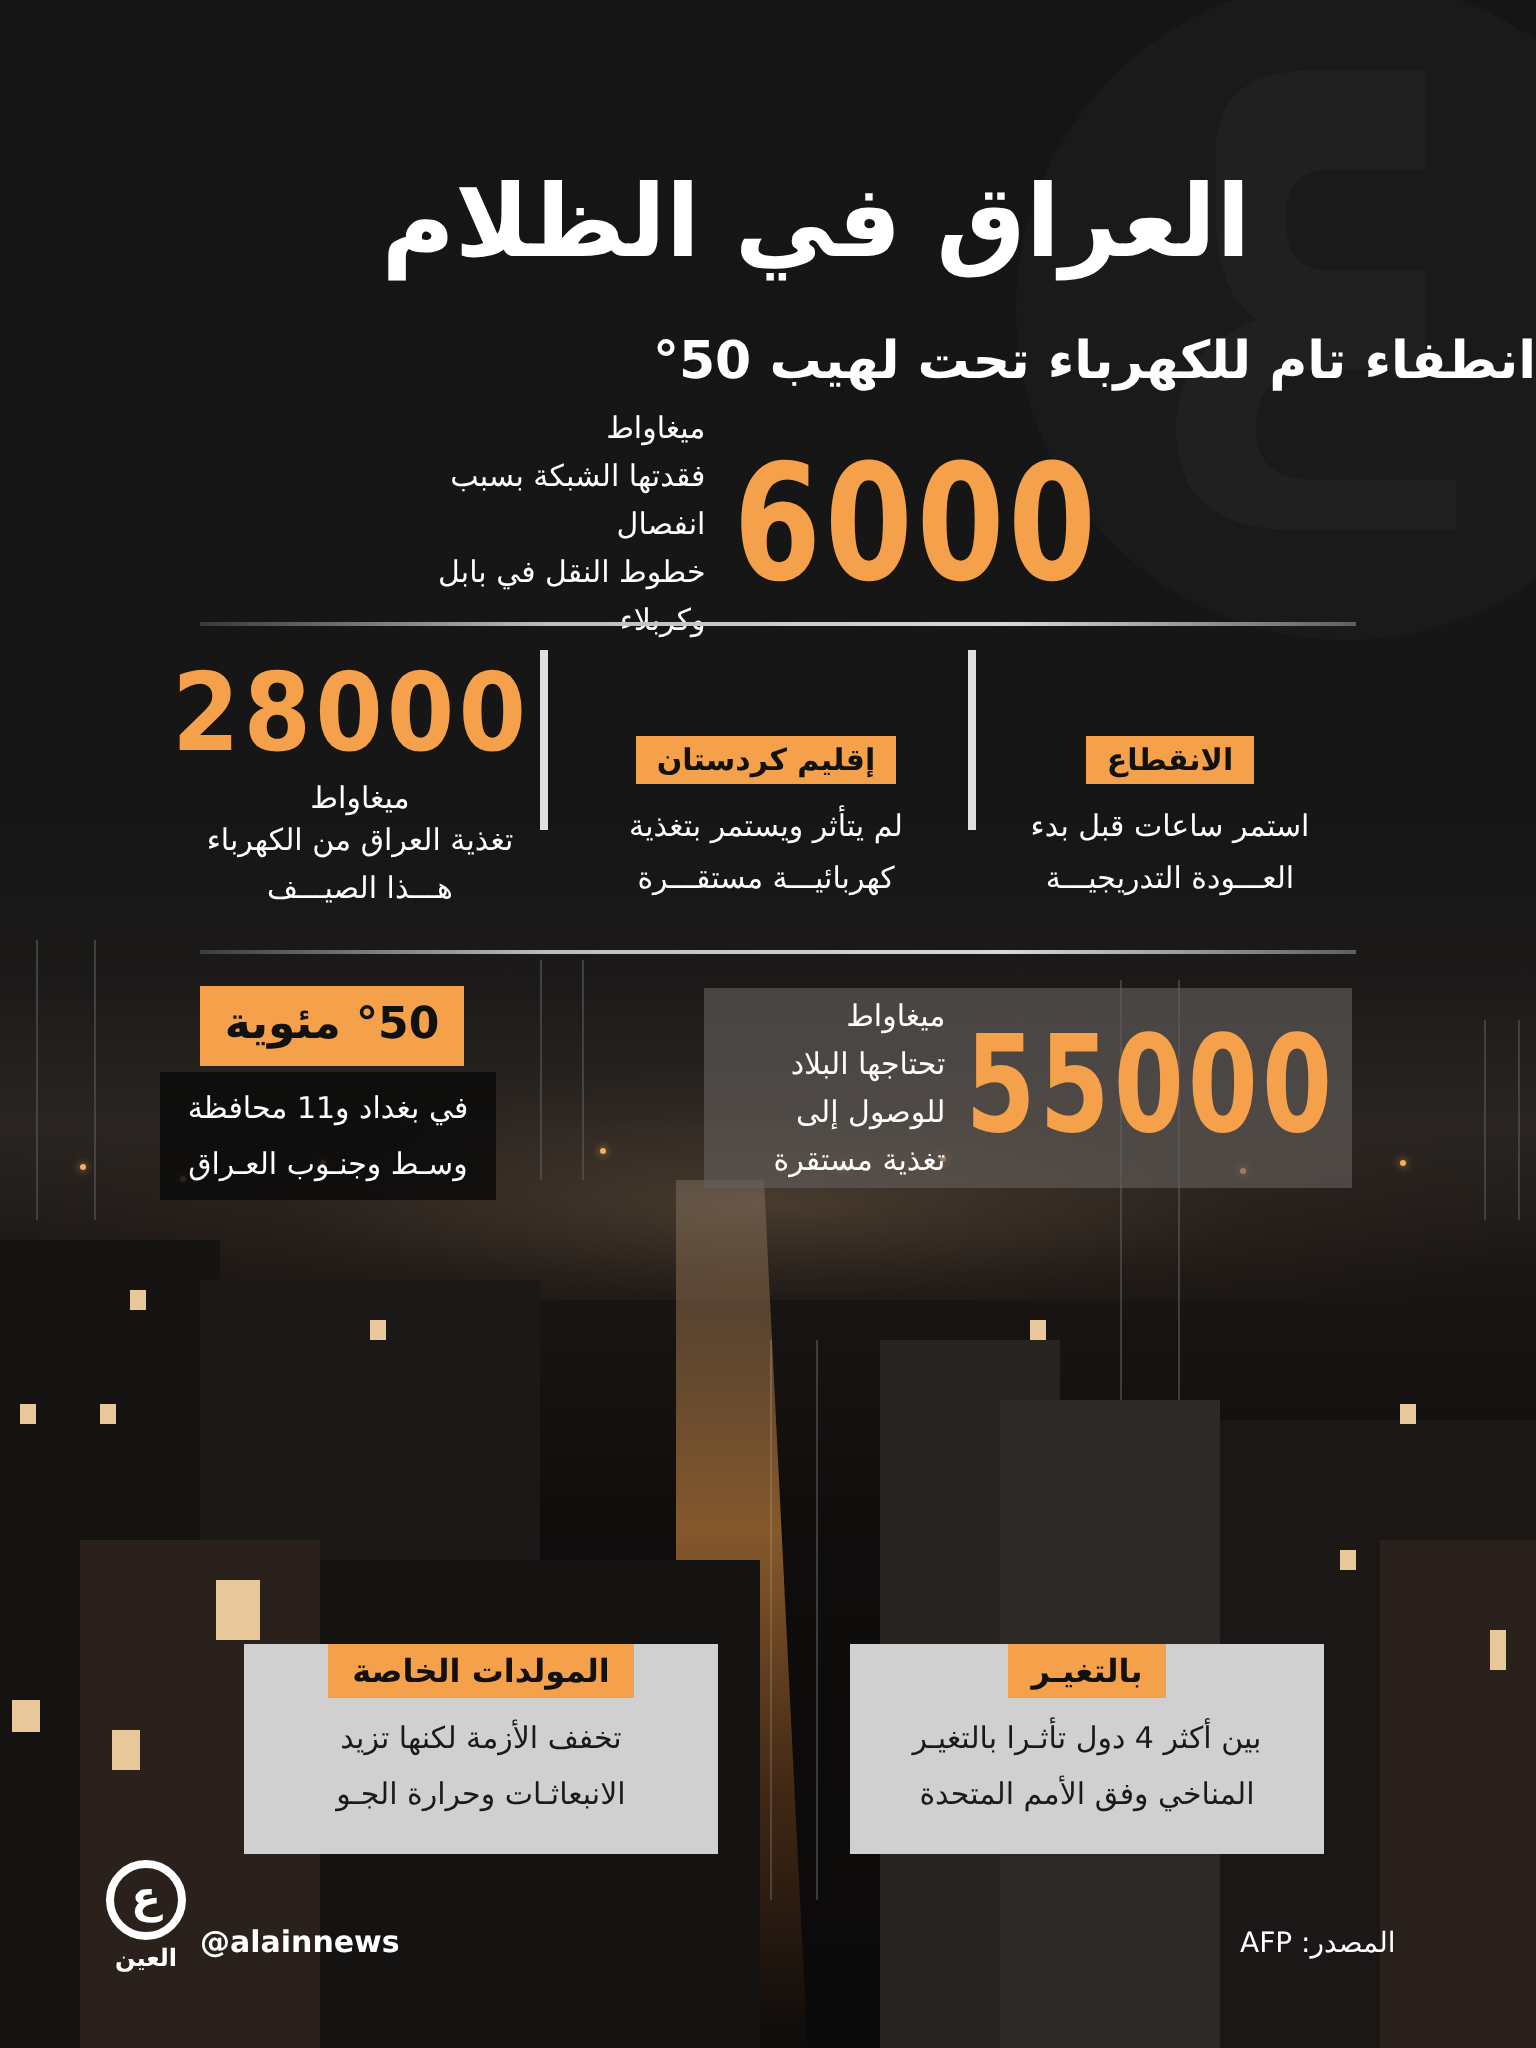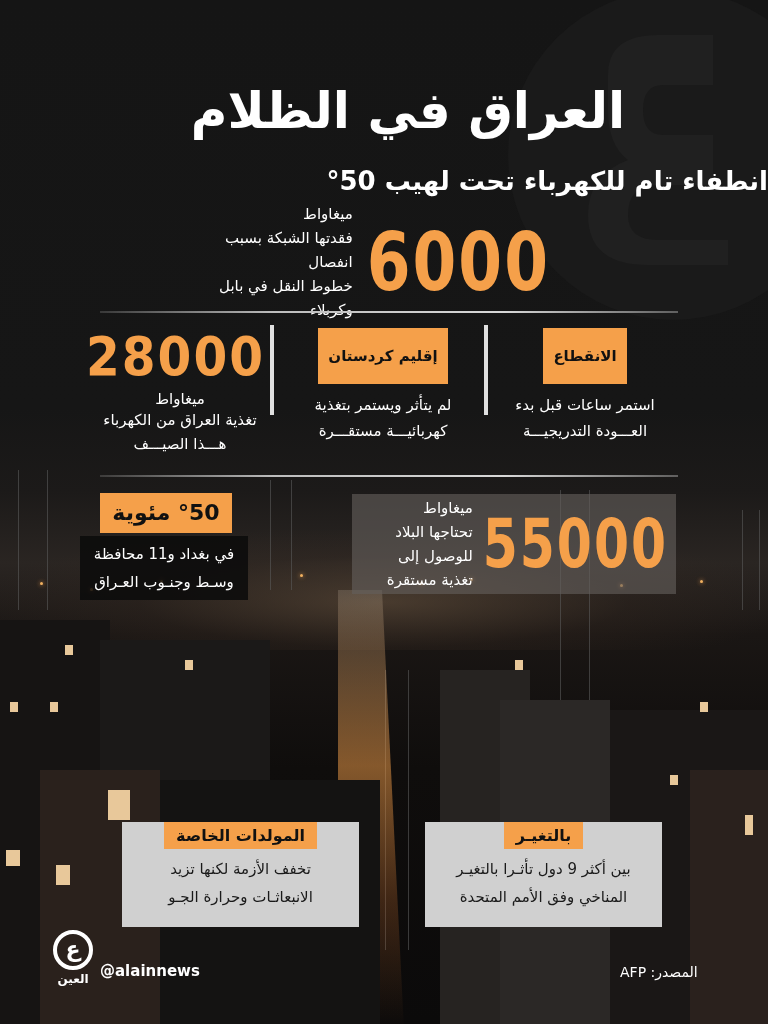--- a/index.html
+++ b/index.html
@@ -33,21 +33,21 @@
 
   
   .blk6000 { position: absolute; top: 222px; left: 180px; width: 370px; height: 80px; display: flex; flex-direction: row; align-items: center; gap: 14px; }
   .blk6000 .num { font-size: 70px; line-height: 70px; transform: scaleY(1.15); }
   .blk6000 .txt { font-size: 15px; line-height: 24px; text-align: right; color: #fff; }
 
   .hr { position: absolute; height: 2px; background: linear-gradient(90deg, rgba(255,255,255,0.15), #bdbdbd 30%, #d8d8d8 70%, rgba(255,255,255,0.3)); }
 
   .vbar { position: absolute; width: 4px; background: #e0e0e0; }
 
-  .tag { display: inline-block; background: #f5a04a; color: #111; font-weight: bold; padding: 19px 10px; }
+  .tag { display: inline-block; background: #f5a04a; color: #111; font-weight: bold; padding: 3px 10px; margin-top: 40px; }
 
   .col { position: absolute; text-align: center; color: #fff; }
   .col .body { font-size: 15px; line-height: 26px; margin-top: 8px; }
 
   .n28000 { position: absolute; top: 330px; left: 95px; width: 170px; text-align: center; }
   .n28000 .num { font-size: 54px; line-height: 54px; display: block; }
   .n28000 .unit { font-size: 15px; margin-top: 6px; }
   .n28000 .body { font-size: 15px; line-height: 24px; }
 
   
@@ -179,21 +179,21 @@
 
   <div class="tag50">°50 مئوية</div>
   <div class="box50">
     <div>في بغداد و11 محافظة</div>
     <div>وسـط وجنـوب العـراق</div>
   </div>
 
   <div class="gbox" style="left:425px;">
     <span class="tag">بالتغيـر</span>
     <div class="body">
-      <div>بين أكثر 9 دول تأثـرا بالتغيـر</div>
+      <div>بين أكثر 4 دول تأثـرا بالتغيـر</div>
       <div>المناخي وفق الأمم المتحدة</div>
     </div>
   </div>
   <div class="gbox" style="left:122px;">
     <span class="tag">المولدات الخاصة</span>
     <div class="body">
       <div>تخفف الأزمة لكنها تزيد</div>
       <div>الانبعاثـات وحرارة الجـو</div>
     </div>
   </div>

